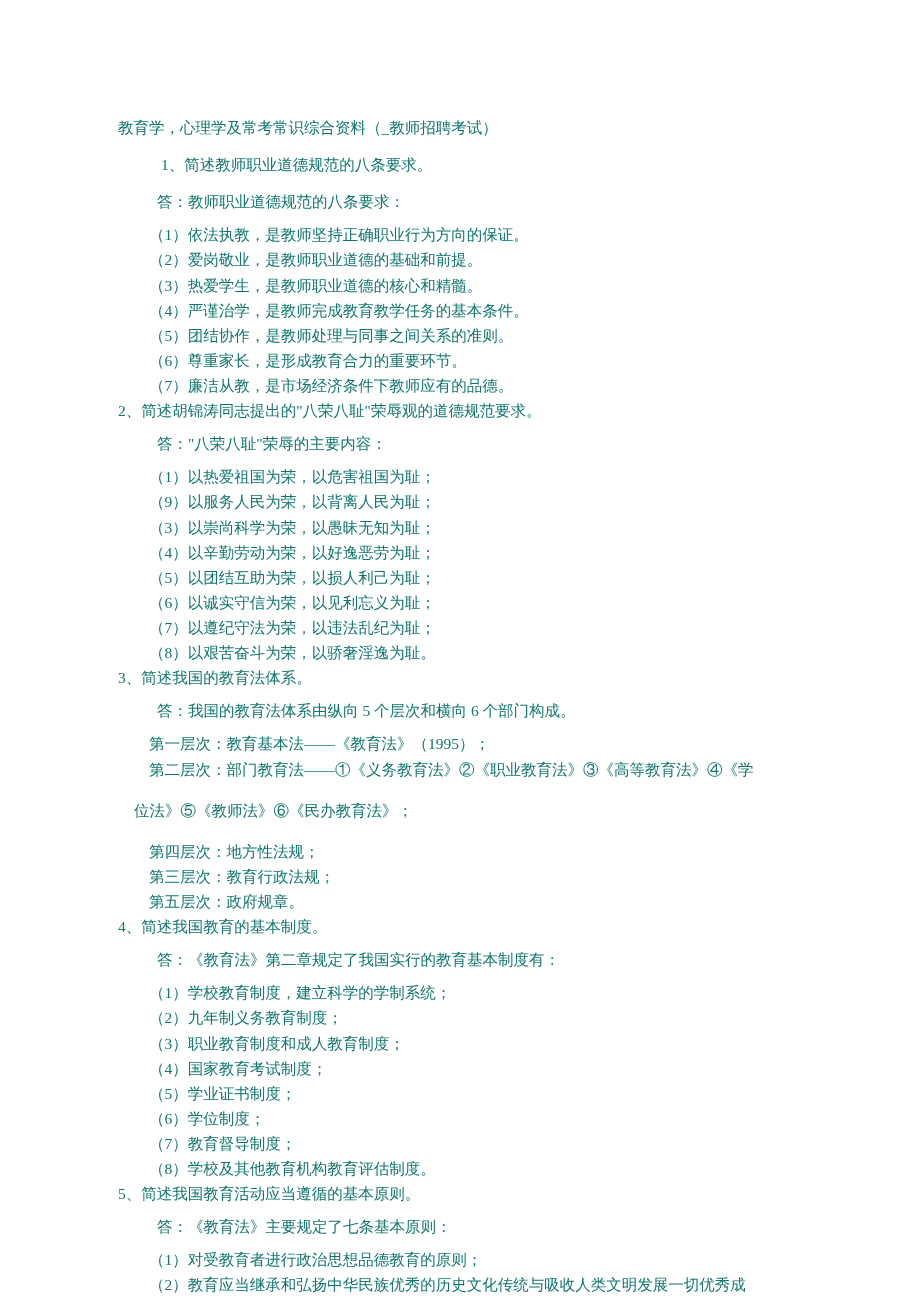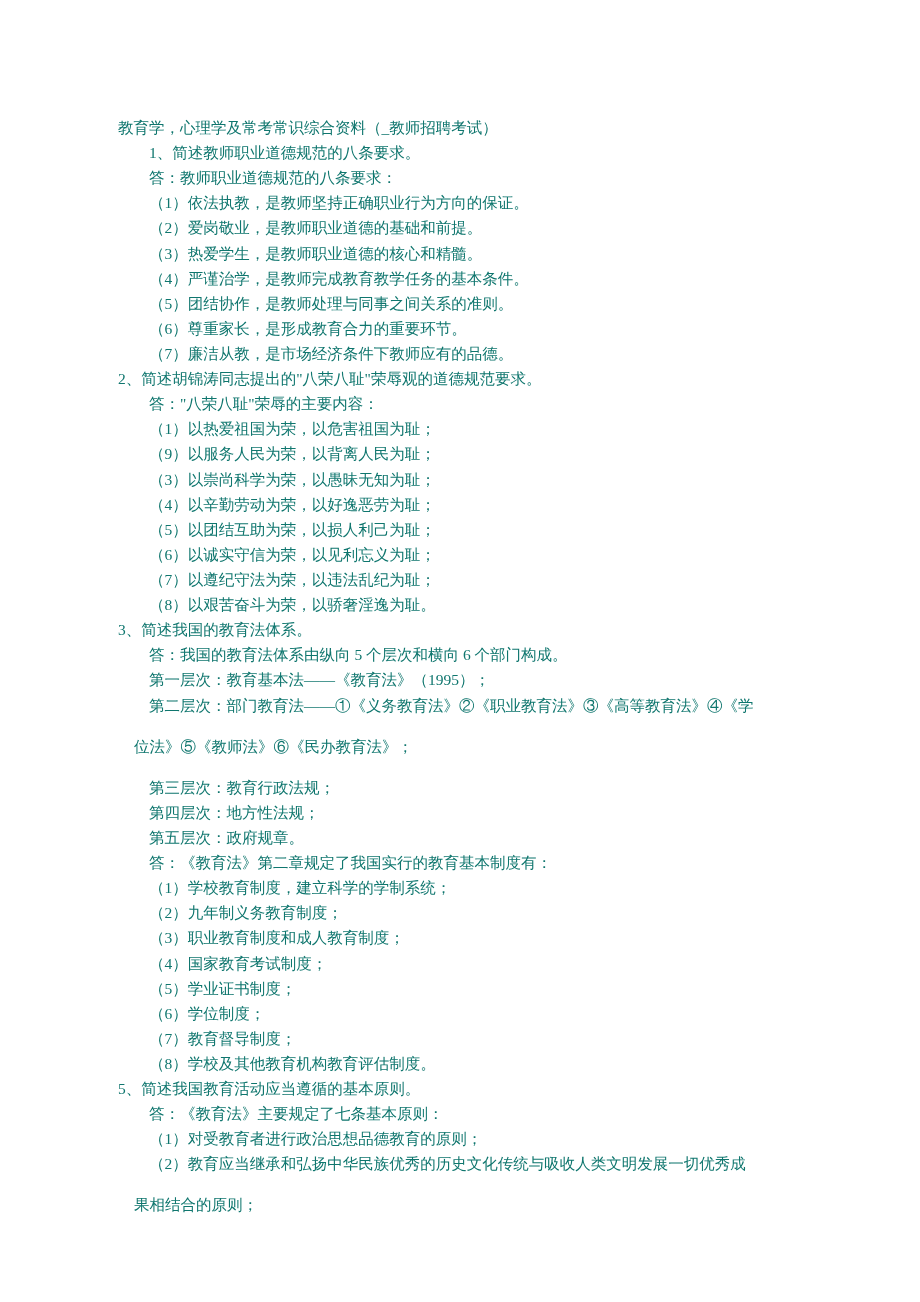--- a/index.html
+++ b/index.html
@@ -15,25 +15,25 @@
     padding: 115px 61px 60px 118px;
     font-size: 15.5px;
     line-height: 1.62;
     color: #0f766e;
   }
   .title {
     margin: 0;
     text-indent: 0;
   }
   .q {
-    margin: 0;
+    margin: 12px;
     text-indent: 2em;
   }
   .ans {
-    margin: 0;
+    margin: 8px;
     text-indent: 2em;
   }
   .item {
     margin: 0;
     text-indent: 2em;
   }
   .q-top {
     margin: 0;
     text-indent: 0;
   }
@@ -65,23 +65,24 @@
       <p class="item">（4）以辛勤劳动为荣，以好逸恶劳为耻；</p>
       <p class="item">（5）以团结互助为荣，以损人利己为耻；</p>
       <p class="item">（6）以诚实守信为荣，以见利忘义为耻；</p>
       <p class="item">（7）以遵纪守法为荣，以违法乱纪为耻；</p>
       <p class="item">（8）以艰苦奋斗为荣，以骄奢淫逸为耻。</p>
       <p class="q-top">3、简述我国的教育法体系。</p>
       <p class="ans">答：我国的教育法体系由纵向 5 个层次和横向 6 个部门构成。</p>
       <p class="item">第一层次：教育基本法——《教育法》（1995）；</p>
       <p class="item">第二层次：部门教育法——①《义务教育法》②《职业教育法》③《高等教育法》④《学</p>
       <p class="cont">位法》⑤《教师法》⑥《民办教育法》；</p>
+      <p class="item">第四层次：地方性法规；</p>
       <p class="item">第三层次：教育行政法规；</p>
-      <p class="item">第四层次：地方性法规；</p>
       <p class="item">第五层次：政府规章。</p>
+      <p class="q-top">4、简述我国教育的基本制度。</p>
       <p class="ans">答：《教育法》第二章规定了我国实行的教育基本制度有：</p>
       <p class="item">（1）学校教育制度，建立科学的学制系统；</p>
       <p class="item">（2）九年制义务教育制度；</p>
       <p class="item">（3）职业教育制度和成人教育制度；</p>
       <p class="item">（4）国家教育考试制度；</p>
       <p class="item">（5）学业证书制度；</p>
       <p class="item">（6）学位制度；</p>
       <p class="item">（7）教育督导制度；</p>
       <p class="item">（8）学校及其他教育机构教育评估制度。</p>
       <p class="q-top">5、简述我国教育活动应当遵循的基本原则。</p>

